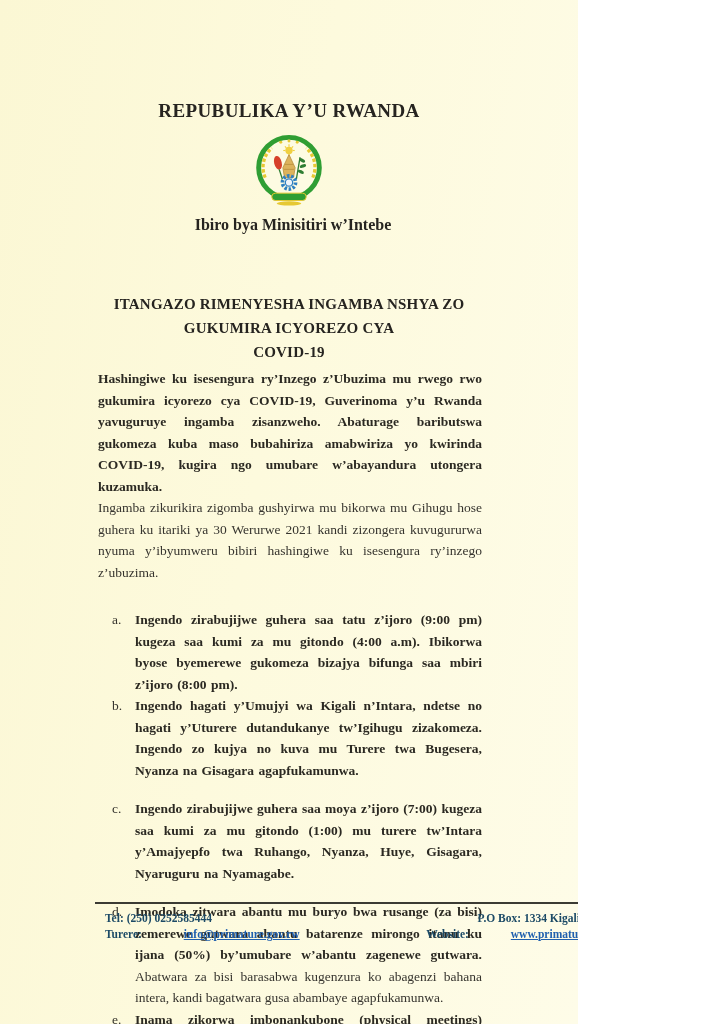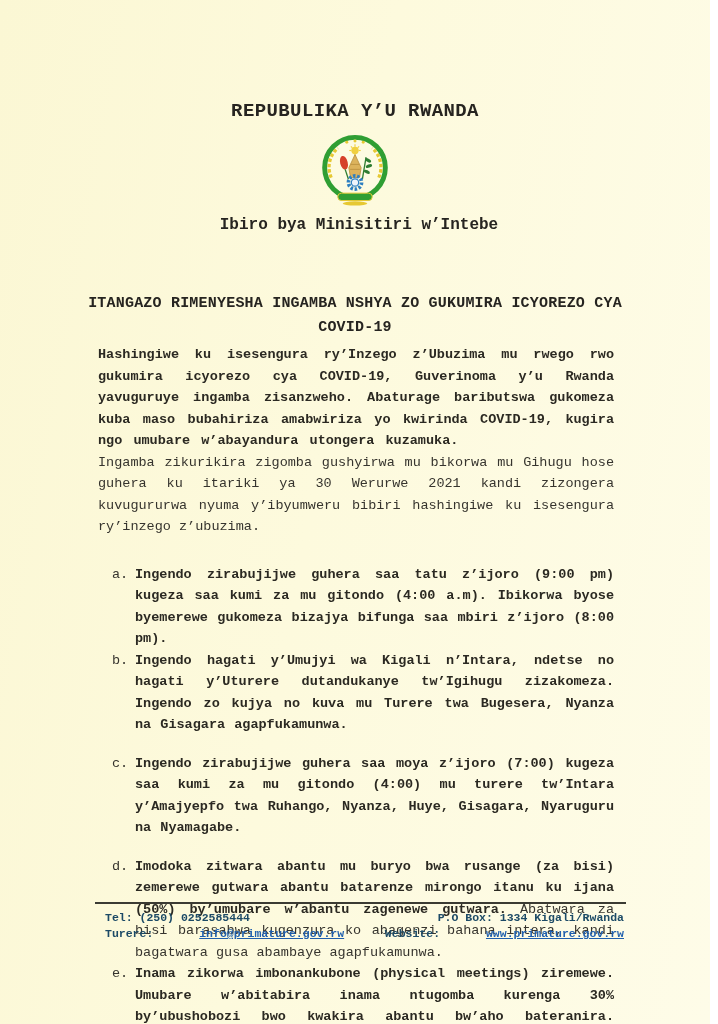--- a/index.html
+++ b/index.html
@@ -1,20 +1,20 @@
 <!DOCTYPE html>
 <html><head>
 <meta charset="utf-8">
 <style>
   html,body{margin:0;padding:0;}
   .page{
     position:relative;
-    width:710px;height:1024px;
+    width:578px;height:1024px;
     background:linear-gradient(100deg,#fbf7d4 0%,#fdfadd 45%,#fefce8 100%);
-    font-family:Liberation Mono, monospace;
+    font-family:Liberation Serif, serif;
     color:#2b2922;
     overflow:hidden;
   }
   .header{ text-align:center; padding-top:100px; }
   .republic{
     font-size:19px; font-weight:bold; letter-spacing:0.4px;
     color:#262420; margin:0;
   }
   .emblem{ width:82px; height:86px; margin:6px auto 2px; display:block; }
   .office{
@@ -126,21 +126,21 @@
         <span class="m-bold">Ingendo zirabujijwe guhera saa tatu z’ijoro (9:00 pm) kugeza saa kumi za mu gitondo (4:00 a.m). Ibikorwa byose byemerewe gukomeza bizajya bifunga saa mbiri z’ijoro (8:00 pm).</span>
         <span class="m-reg"></span>
       </div>
       <div class="measure">
         <span class="letter">b.</span>
         <span class="m-bold">Ingendo hagati y’Umujyi wa Kigali n’Intara,  ndetse no hagati y’Uturere dutandukanye tw’Igihugu zizakomeza. Ingendo zo kujya no kuva mu Turere twa Bugesera, Nyanza na Gisagara agapfukamunwa.</span>
         <span class="m-reg"></span>
       </div>
       <div class="measure gap">
         <span class="letter">c.</span>
-        <span class="m-bold">Ingendo zirabujijwe guhera saa moya z’ijoro (7:00) kugeza saa kumi za mu gitondo (4:00) mu turere tw’Intara y’Amajyepfo twa Ruhango, Nyanza, Huye, Gisagara, Nyaruguru na Nyamagabe.</span>
+        <span class="m-bold">Ingendo zirabujijwe guhera saa moya z’ijoro (7:00) kugeza saa kumi za mu gitondo (1:00) mu turere tw’Intara y’Amajyepfo twa Ruhango, Nyanza, Huye, Gisagara, Nyaruguru na Nyamagabe.</span>
         <span class="m-reg"></span>
       </div>
       <div class="measure gap">
         <span class="letter">d.</span>
         <span class="m-bold">Imodoka zitwara abantu mu buryo bwa rusange (za bisi) zemerewe gutwara abantu batarenze mirongo itanu ku ijana (50%) by’umubare w’abantu zagenewe gutwara.</span>
         <span class="m-reg">Abatwara za bisi barasabwa kugenzura ko abagenzi bahana intera, kandi bagatwara gusa abambaye agapfukamunwa.</span>
       </div>
       <div class="measure">
         <span class="letter">e.</span>
         <span class="m-bold">Inama zikorwa imbonankubone (physical meetings) ziremewe. Umubare w’abitabira inama ntugomba kurenga 30% by’ubushobozi bwo kwakira abantu bw’aho bateranira. Abitabiriye inama basabwa kwipimisha COVID-19 mu gihe umubare wabo urenze 20.</span>

